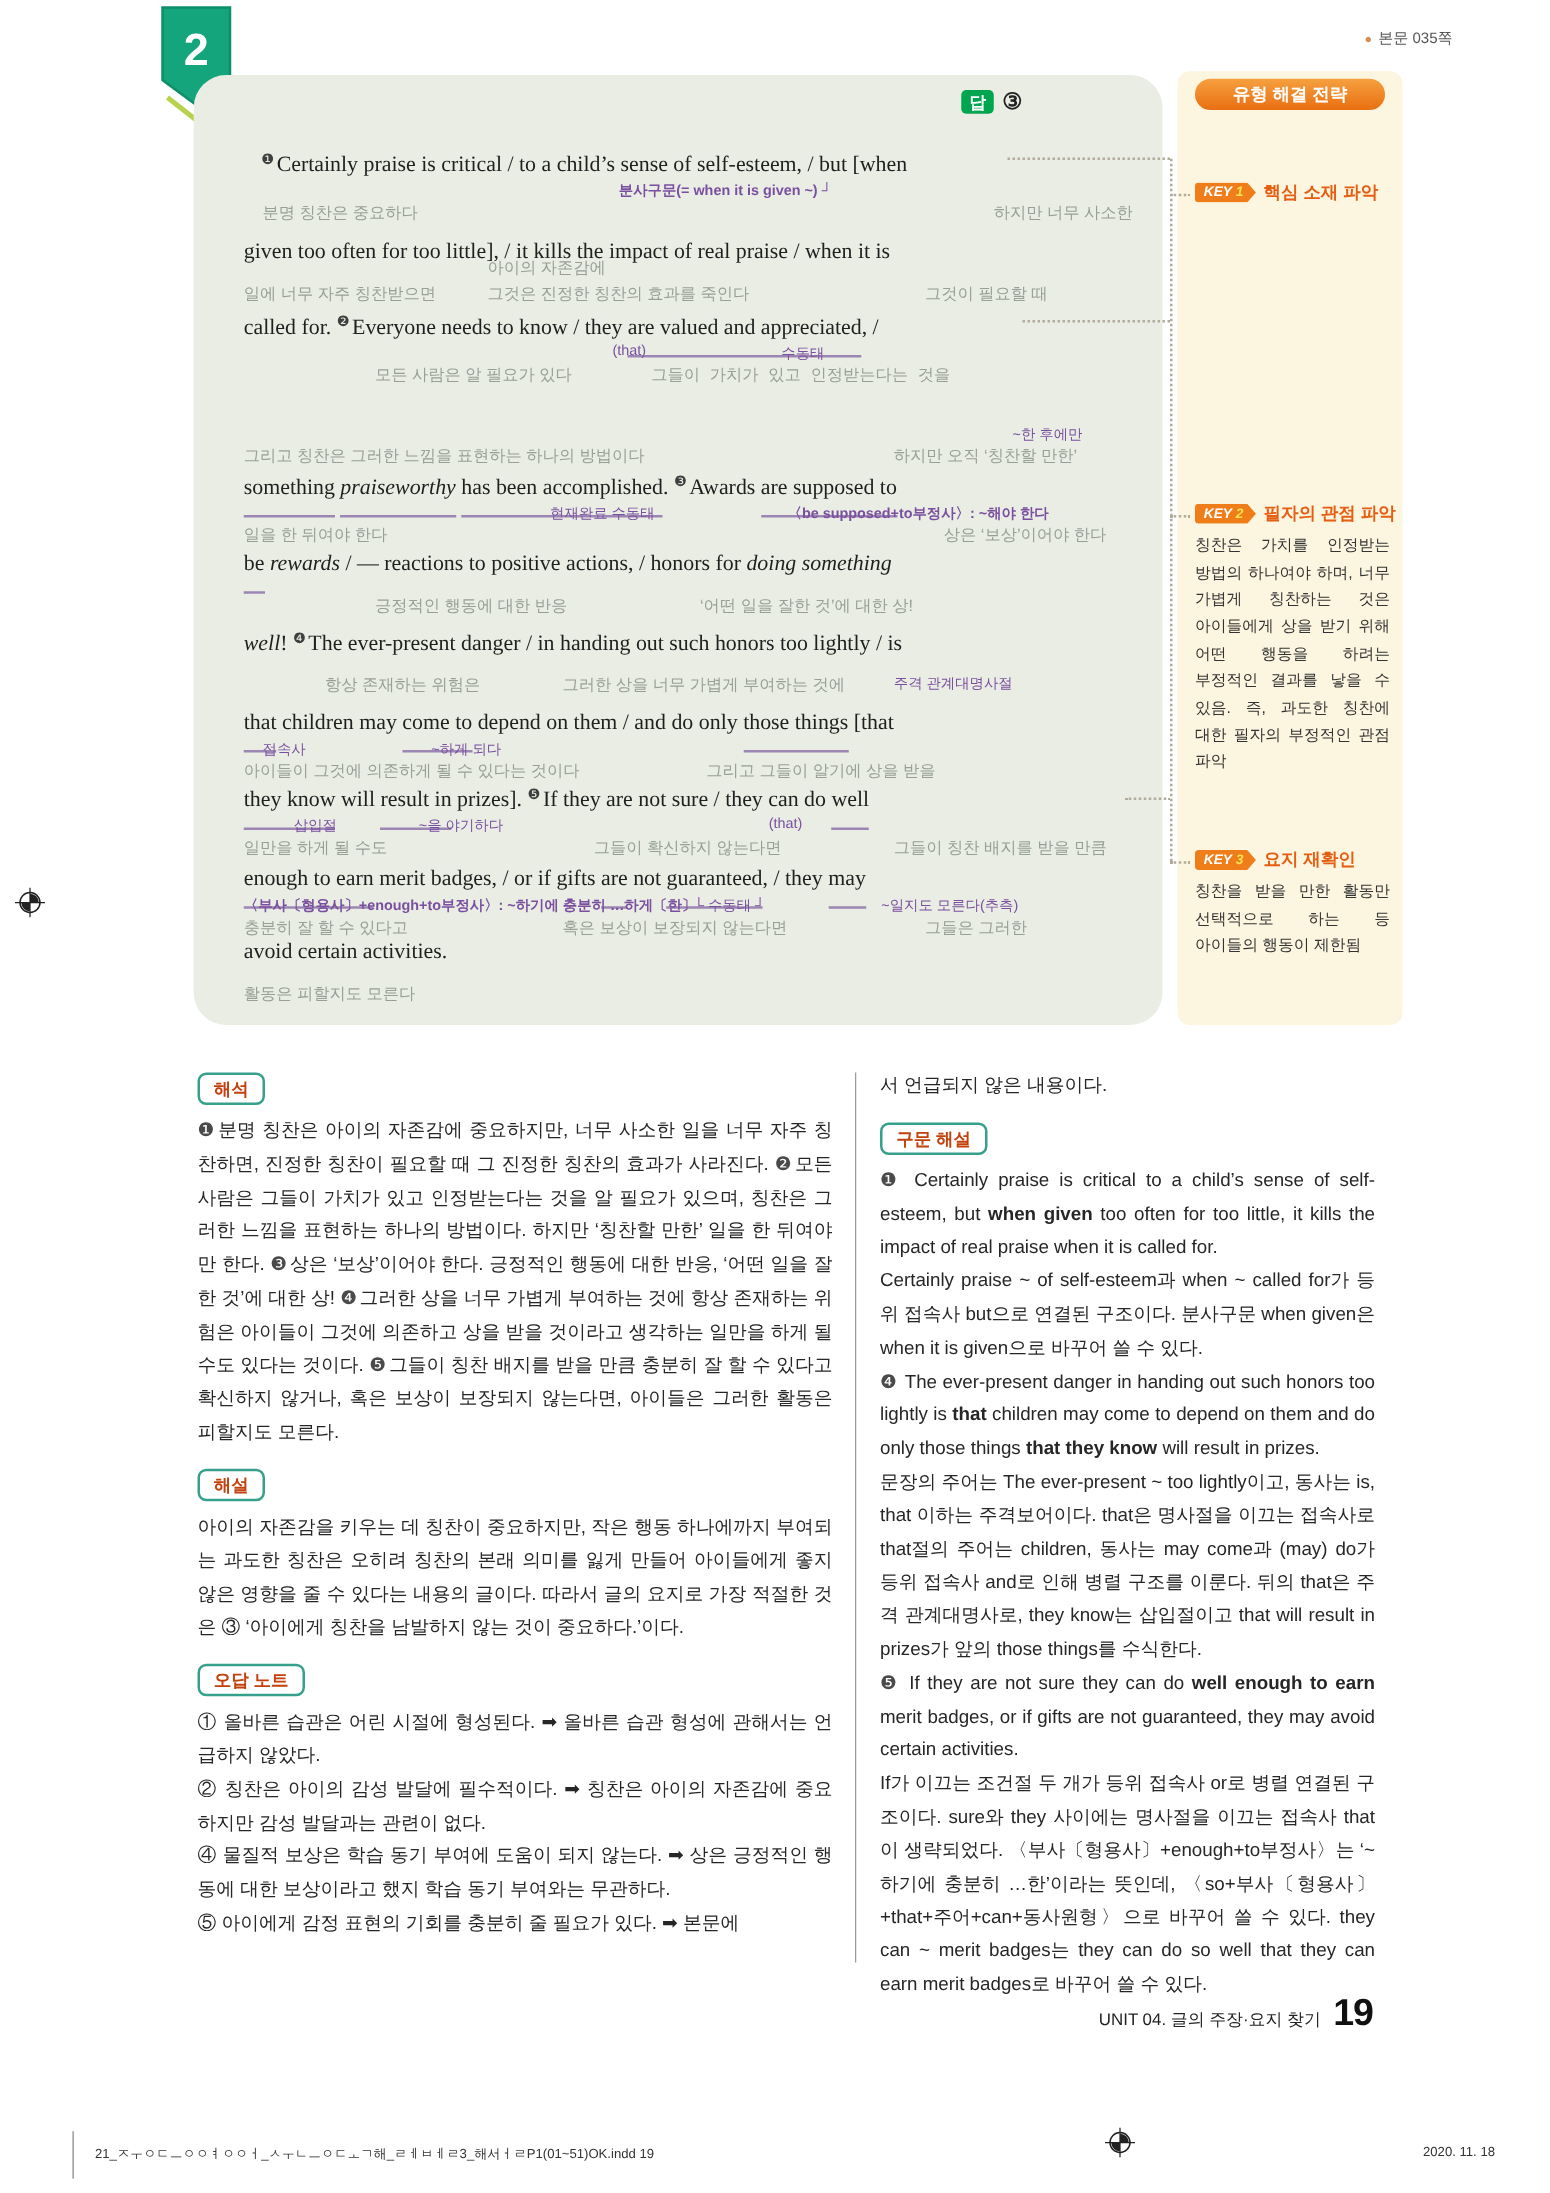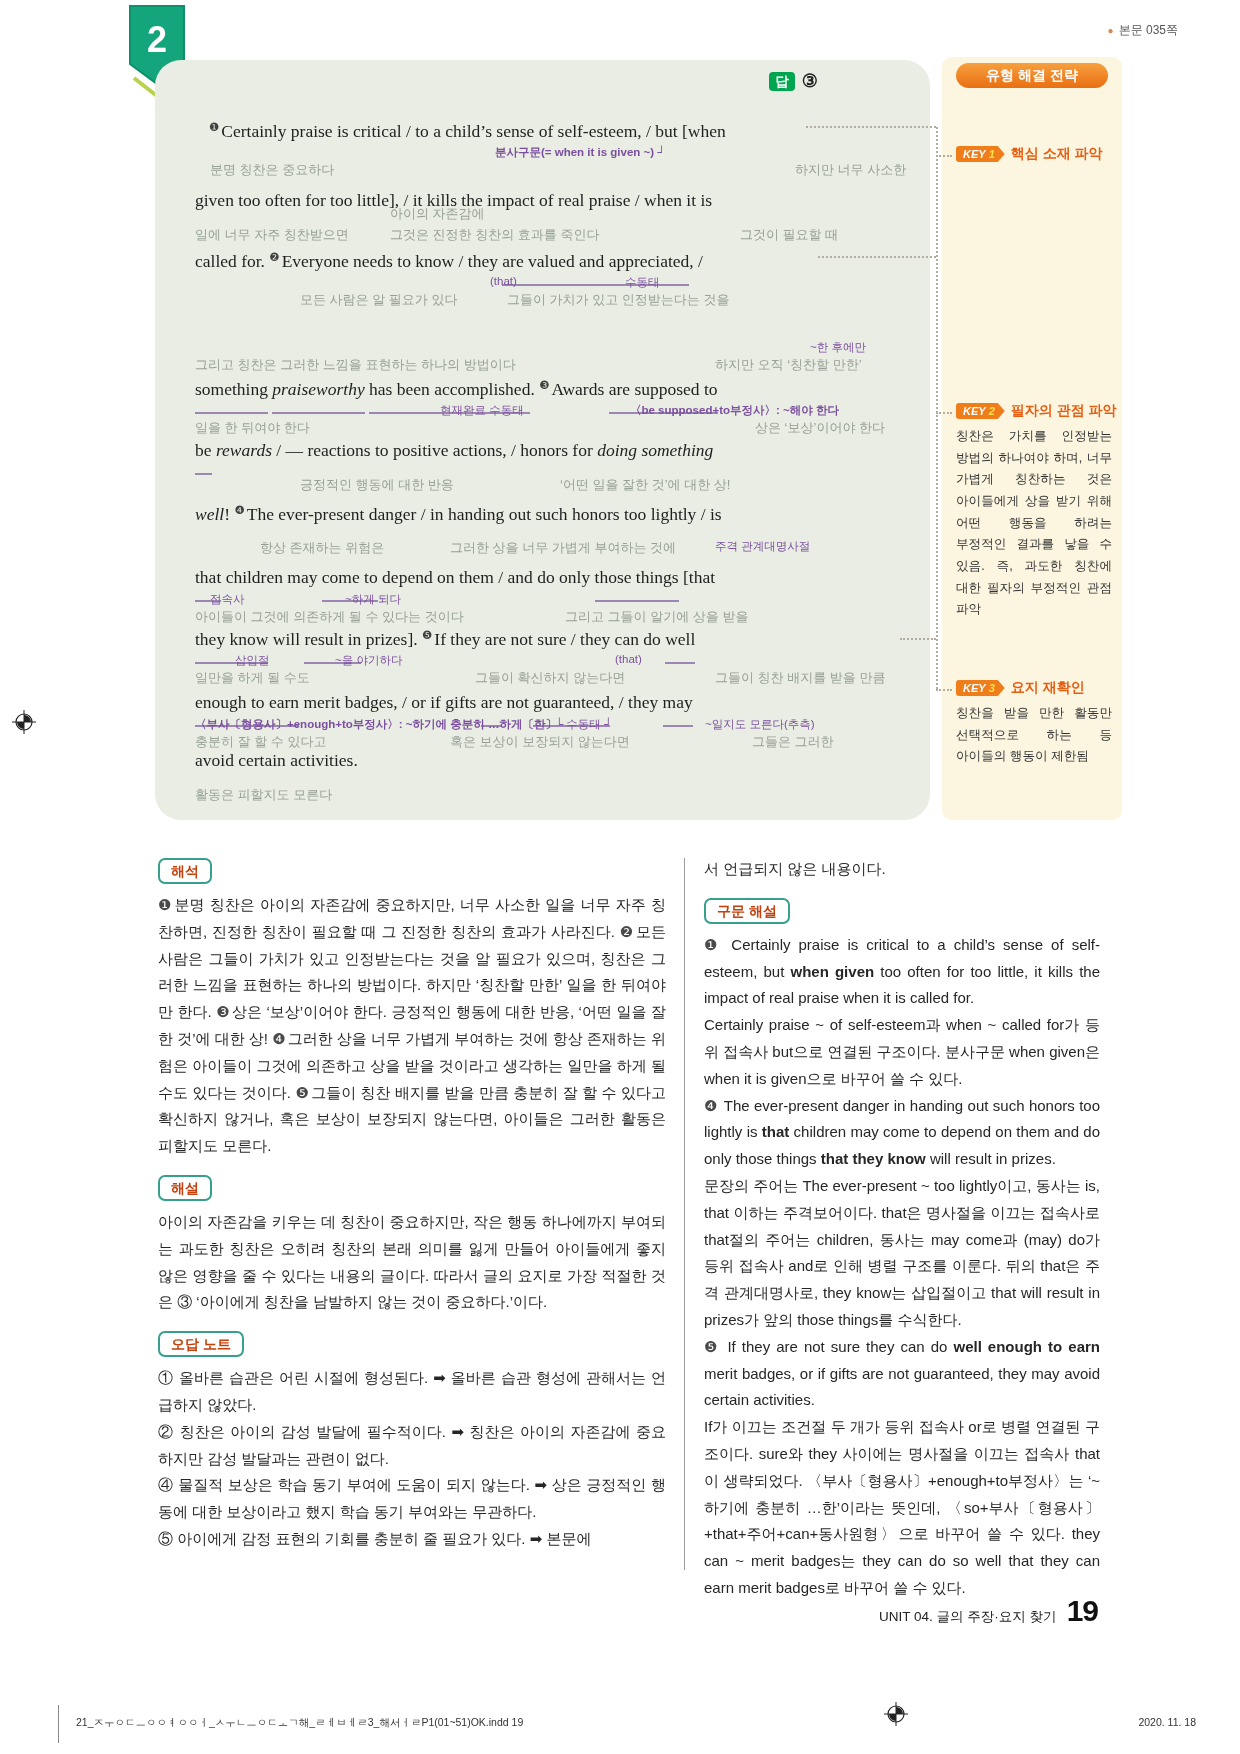--- a/index.html
+++ b/index.html
@@ -1,20 +1,20 @@
 <!DOCTYPE html>
 <html><head>
 <meta charset="utf-8">
 <style>
   html,body{margin:0;padding:0;background:#ffffff;}
   .page{position:relative;width:1240px;height:1754px;background:#fff;overflow:hidden;
         font-family:"Liberation Sans",sans-serif;color:#222;}
 
   
-  .header-note{position:absolute;top:22px;right:62px;font-size:12px;color:#555;}
+  .header-note{position:absolute;top:22px;right:78px;font-size:12px;color:#555;}
   .header-note .dot{color:#d98a4f;font-size:10px;margin-right:5px;}
 
   
   .num-badge{position:absolute;left:126px;top:4px;}
 
   
   .passage-panel{position:absolute;left:155px;top:60px;width:775px;height:760px;
       background:#e9ede3;border-radius:26px;}
   .answer-row{position:absolute;top:10px;right:112px;display:flex;align-items:center;gap:7px;}
   .answer-chip{background:#00a54f;color:#fff;font-weight:bold;font-size:13.5px;
@@ -123,21 +123,21 @@
           </div>
         </div>
         <div class="pline" style="height: 65px;">
           <div class="en-row"><span>called for. </span><span class="s-num">❷</span><span>Everyone needs to know / they </span><span class="s-u">are valued and appreciated</span><span>, /</span></div>
           <div class="ann-row">
             <span style="left: 295px;">(that)</span>
             <span style="left: 430px;">수동태</span>
           </div>
           <div class="ko-row">
             <span style="left: 105px;">모든 사람은 알 필요가 있다</span>
-            <span style="left: 312px;">그들이 가치가 있고 인정받는다는 것을</span>
+            <span style="left: 326px; font-family: Liberation Mono, monospace;">그들이 가치가 있고 인정받는다는 것을</span>
           </div>
         </div>
         <div class="pline" style="height: 63px;">
           <div class="ann-row">
             <span style="left: 615px;">~한 후에만</span>
           </div>
           <div class="ko-row">
             <span style="left: 0px;">그리고 칭찬은 그러한 느낌을 표현하는 하나의 방법이다</span>
             <span style="left: 520px;">하지만 오직 ‘칭찬할 만한’</span>
           </div>
@@ -195,21 +195,21 @@
         <div class="pline" style="height: 58px;">
           <div class="en-row"><span class="s-u">enough to earn</span><span> merit badges, / or if gifts </span><span class="s-u">are</span><span> not </span><span class="s-u">guaranteed</span><span>, / they </span><span class="s-u">may</span></div>
           <div class="ann-row">
             <span class="s-ab" style="left: 0px;">〈부사〔형용사〕+enough+to부정사〉: ~하기에 충분히 …하게〔한〕</span>
             <span style="left: 360px;">└ 수동태 ┘</span>
             <span style="left: 510px;">~일지도 모른다(추측)</span>
           </div>
           <div class="ko-row">
             <span style="left: 0px;">충분히 잘 할 수 있다고</span>
             <span style="left: 255px;">혹은 보상이 보장되지 않는다면</span>
-            <span style="left: 545px; margin-left: 12px;">그들은 그러한</span>
+            <span style="left: 545px;">그들은 그러한</span>
           </div>
         </div>
         <div class="pline no-ann" style="height: 60px;">
           <div class="en-row"><span>avoid certain activities.</span></div>
           <div class="ko-row">
             <span style="left: 0px;">활동은 피할지도 모른다</span>
           </div>
         </div>
       </div>
   </div>

